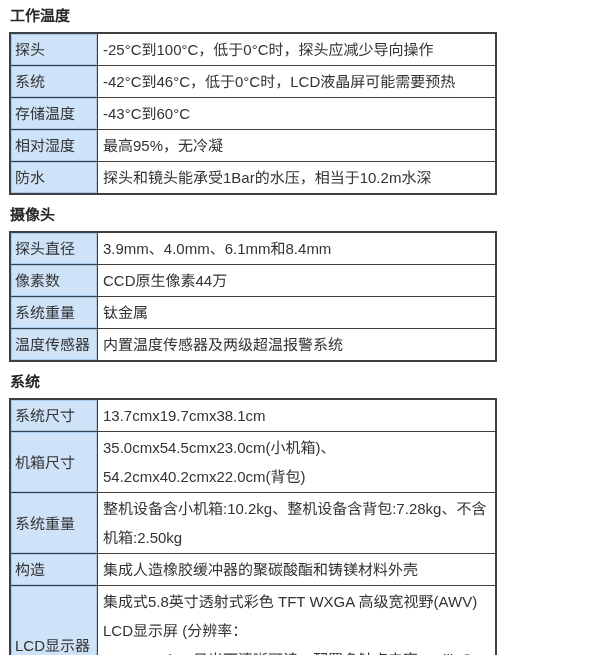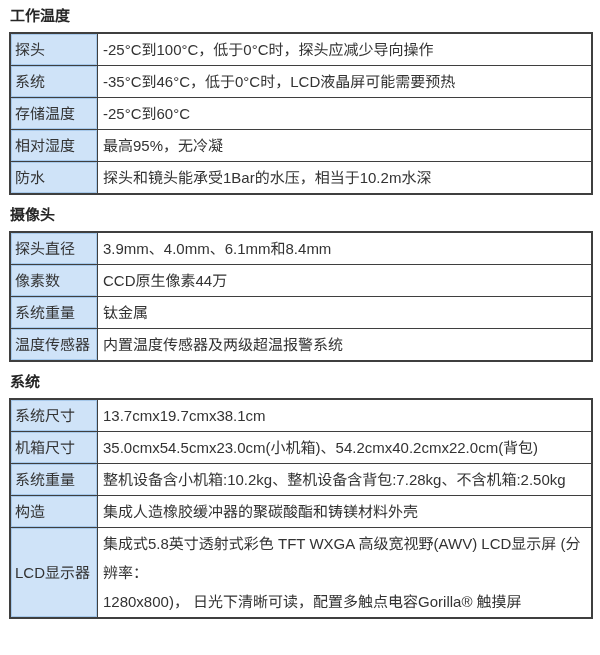--- a/index.html
+++ b/index.html
@@ -21,21 +21,21 @@
   .section-heading {
     margin: 0 0 8px 1px;
     font-size: 15px;
     line-height: 16px;
     font-weight: bold;
     color: #262626;
   }
   .spec-table {
     border-collapse: collapse;
     table-layout: fixed;
-    width: 584px;
+    width: 488px;
     margin: 0 0 12px 0;
     border: 2px solid #3f3f3f;
   }
   .spec-table td {
     border: 1px solid #3f3f3f;
     font-size: 15px;
     line-height: 29px;
     padding: 1px 5px;
     vertical-align: middle;
     color: #333333;
@@ -59,25 +59,25 @@
   <section>
     <h2 class="section-heading">工作温度</h2>
     <table class="spec-table">
       <tbody>
         <tr class="spec-row">
           <td class="label-cell">探头</td>
           <td class="value-cell">-25°C到100°C，低于0°C时，探头应减少导向操作</td>
         </tr>
         <tr class="spec-row">
           <td class="label-cell">系统</td>
-          <td class="value-cell">-35°C到46°C，低于0°C时，LCD液晶屏可能需要预热</td>
+          <td class="value-cell">-42°C到46°C，低于0°C时，LCD液晶屏可能需要预热</td>
         </tr>
         <tr class="spec-row">
           <td class="label-cell">存储温度</td>
-          <td class="value-cell">-25°C到60°C</td>
+          <td class="value-cell">-43°C到60°C</td>
         </tr>
         <tr class="spec-row">
           <td class="label-cell">相对湿度</td>
           <td class="value-cell">最高95%，无冷凝</td>
         </tr>
         <tr class="spec-row">
           <td class="label-cell">防水</td>
           <td class="value-cell">探头和镜头能承受1Bar的水压，相当于10.2m水深</td>
         </tr>
       </tbody>

